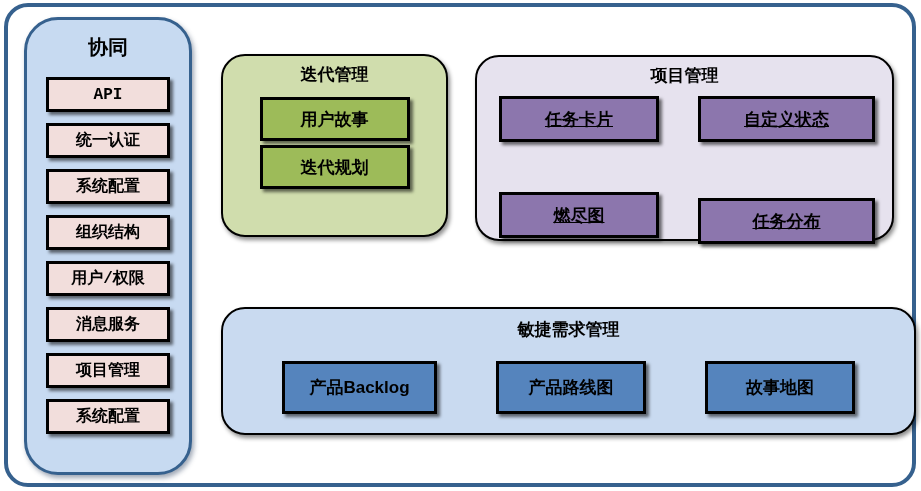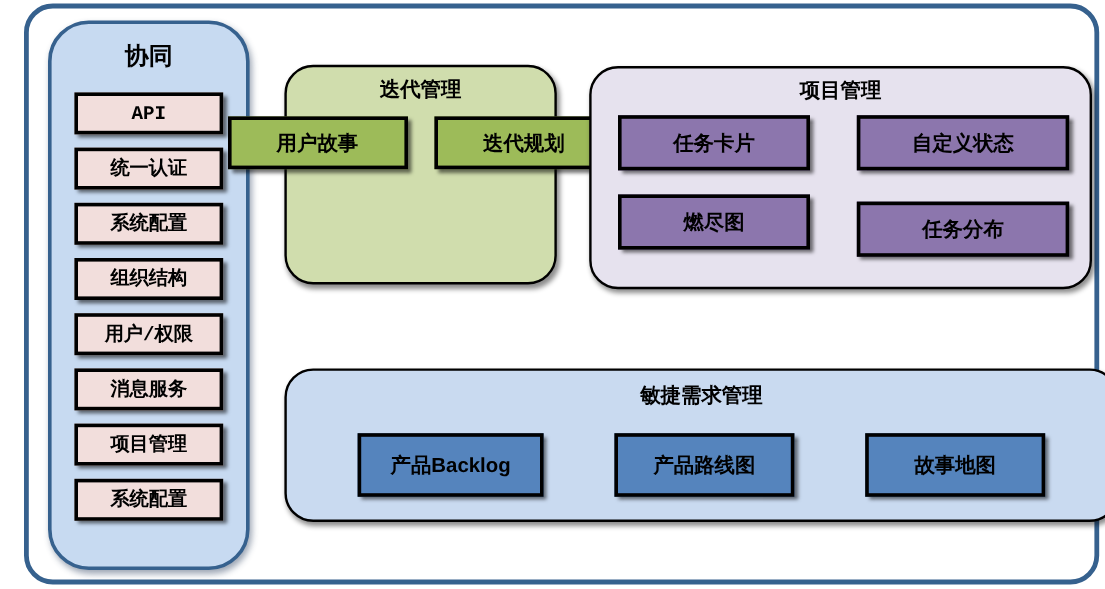--- a/index.html
+++ b/index.html
@@ -13,21 +13,20 @@
     overflow: hidden;
   }
 
   
   .frame {
     position: absolute;
     left: 4px; top: 3px; right: 5px; bottom: 4px;
     border: 4px solid #36618E;
     border-radius: 24px;
     background: #ffffff;
-    margin-left: 16px;
   }
 
   
   .sidebar {
     position: absolute;
     left: 16px; top: 10px;
     width: 168px; height: 458px;
     box-sizing: border-box;
     background: #C7DAF1;
     border: 3px solid #36618E;
@@ -88,41 +87,42 @@
     width: 227px; height: 183px;
     background: #D0DDAD;
     padding-top: 8px;
     display: flex;
     flex-direction: column;
     align-items: center;
   }
   .iteration-items {
     margin-top: 11px;
     display: flex;
-    flex-direction: row;
-    gap: 22px;
+    flex-direction: column;
+    gap: 4px;
   }
   .green-item {
     width: 150px; height: 44px;
     background: #9DBB59;
     font-size: 17px;
   }
 
   .group-taskboard {
     left: 467px; top: 48px;
     width: 419px; height: 186px;
     background: #E6E2EE;
     padding-top: 8px;
   }
   .taskboard-grid {
     margin: 9px 17px 0 22px;
     display: grid;
     grid-template-columns: 160px 177px;
     justify-content: space-between;
-    row-gap: 20px;
+    row-gap: 50px;
+    text-decoration: underline;
   }
   .purple-item {
     height: 46px;
     background: #8C76AD;
     font-size: 17px;
   }
   .offset-down { transform: translateY(6px); }
 
   .group-agile {
     left: 213px; top: 300px;

